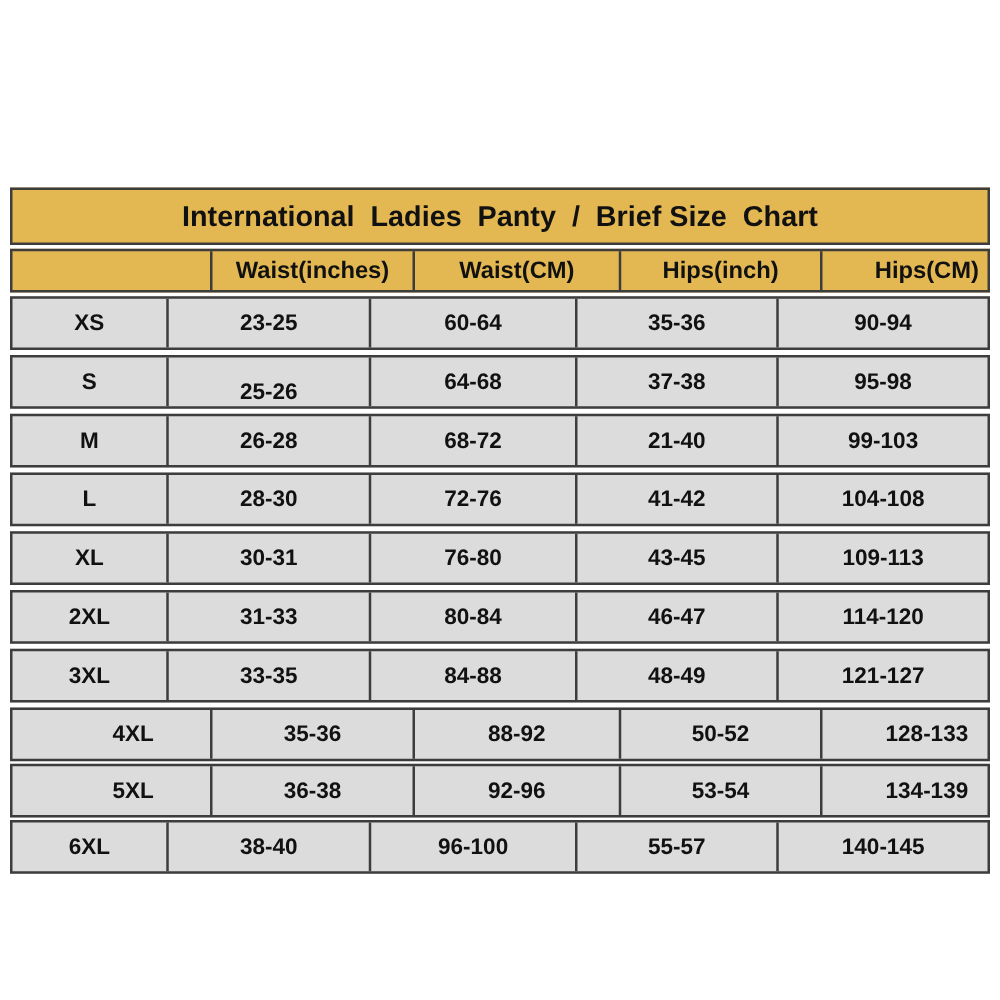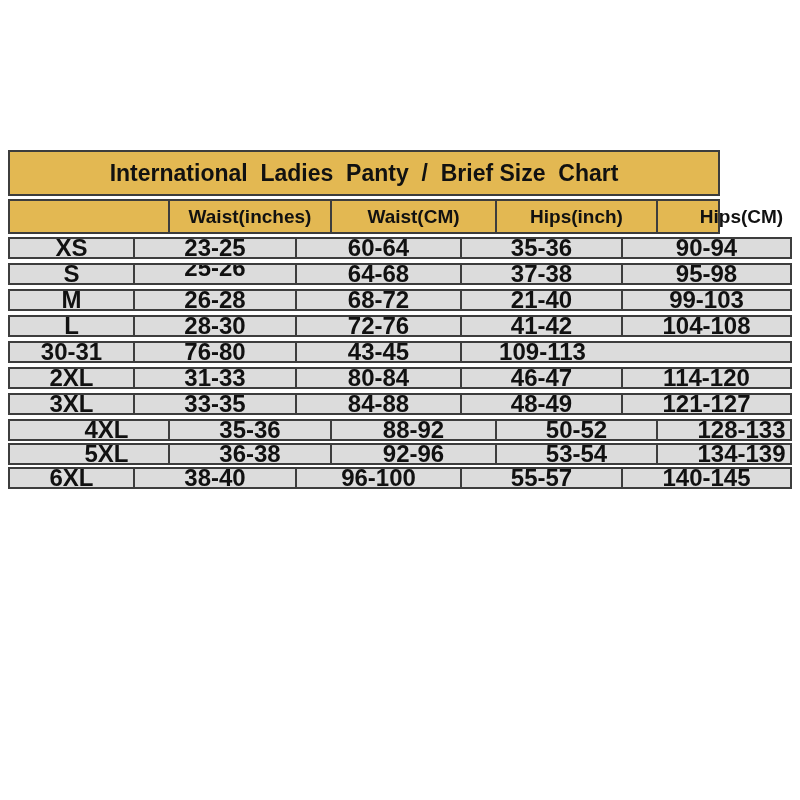--- a/index.html
+++ b/index.html
@@ -19,21 +19,21 @@
     color: var(--text);
   }
   .size-chart {
     position: absolute;
     left: 8px;
     top: 150px;
     width: 784px;
   }
   .band {
     box-sizing: border-box;
-    width: 712px;
+    width: 784px;
     border: 2px solid var(--border);
     background: var(--gold);
   }
   .title-band {
     height: 46px;
     margin-bottom: 3px;
     display: flex;
     align-items: center;
     justify-content: center;
     font-size: 23px;
@@ -47,25 +47,25 @@
   .header-band {
     height: 35px;
     margin-bottom: 3px;
     font-size: 19px;
     font-weight: bold;
     padding-left: 35px;
   }
   .row {
     box-sizing: border-box;
     width: 784px;
-    height: 22px;
+    height: 43px;
     background: var(--row_gray);
     border: 2px solid var(--border);
     margin-bottom: 4px;
-    font-size: 24px;
+    font-size: 18px;
     font-weight: bold;
   }
   .row.tight { margin-bottom: 2px; padding-left: 35px; }
   .cell {
     display: flex;
     align-items: center;
     justify-content: center;
     border-right: 2px solid var(--border);
     overflow: hidden;
   }
@@ -117,20 +117,21 @@
 
   <div class="row grid">
     <div class="cell">L</div>
     <div class="cell">28-30</div>
     <div class="cell">72-76</div>
     <div class="cell">41-42</div>
     <div class="cell">104-108</div>
   </div>
 
   <div class="row grid">
+    <div class="cell">XL</div>
     <div class="cell">30-31</div>
     <div class="cell">76-80</div>
     <div class="cell">43-45</div>
     <div class="cell">109-113</div>
   </div>
 
   <div class="row grid">
     <div class="cell">2XL</div>
     <div class="cell">31-33</div>
     <div class="cell">80-84</div>

